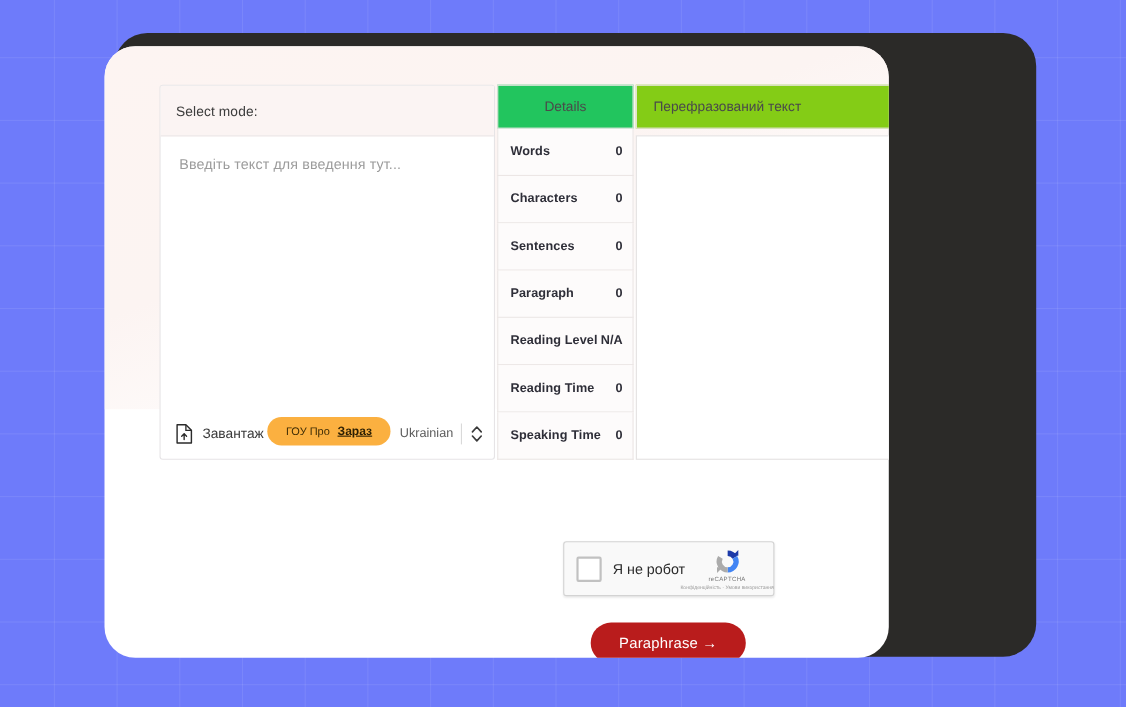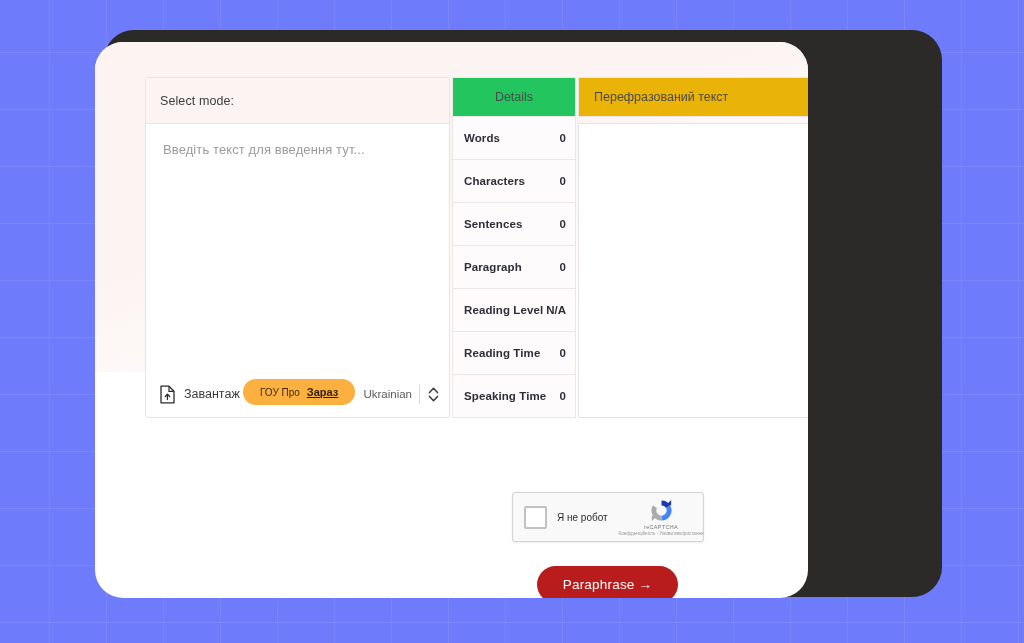--- a/index.html
+++ b/index.html
@@ -236,21 +236,21 @@
 
   
   #output-panel {
     flex: 1;
     margin-left: 2px;
     display: flex;
     flex-direction: column;
   }
   #output-header {
     height: 40px;
-    background: #eab308;
+    background: #84cc16;
     border: 1px solid #ECE6E5;
     display: flex;
     align-items: center;
     padding-left: 15px;
     box-sizing: border-box;
   }
   #output-title {
     font-size: 12.5px;
     color: #4A4A4A;
   }
@@ -281,21 +281,21 @@
   }
   #captcha-box {
     width: 19px;
     height: 19px;
     background: #FFFFFF;
     border: 2px solid #C1C1C1;
     border-radius: 2px;
     flex: none;
   }
   #captcha-label {
-    font-size: 10px;
+    font-size: 13px;
     color: #2B2B2B;
     margin-left: 10px;
   }
   #captcha-brand {
     margin-left: auto;
     display: flex;
     flex-direction: column;
     align-items: center;
     width: 62px;
   }

